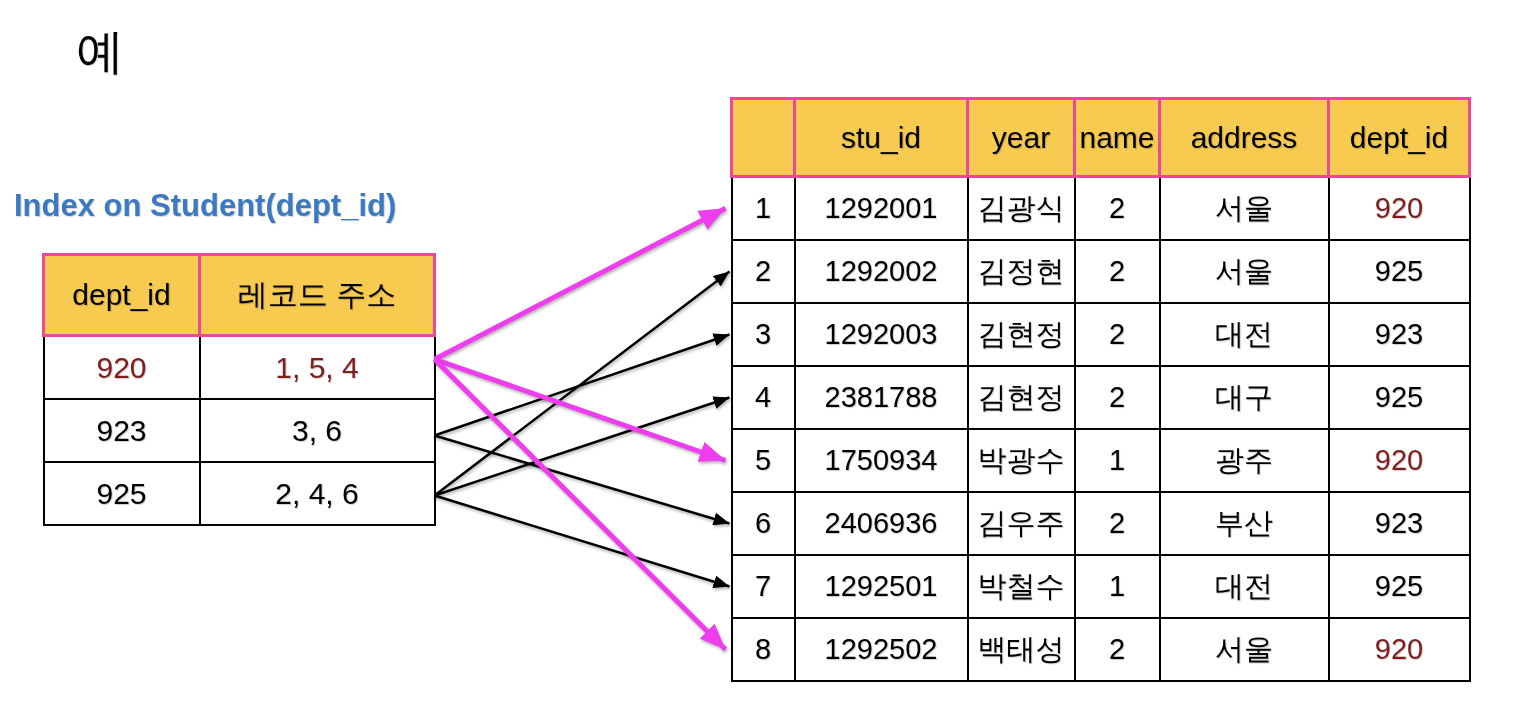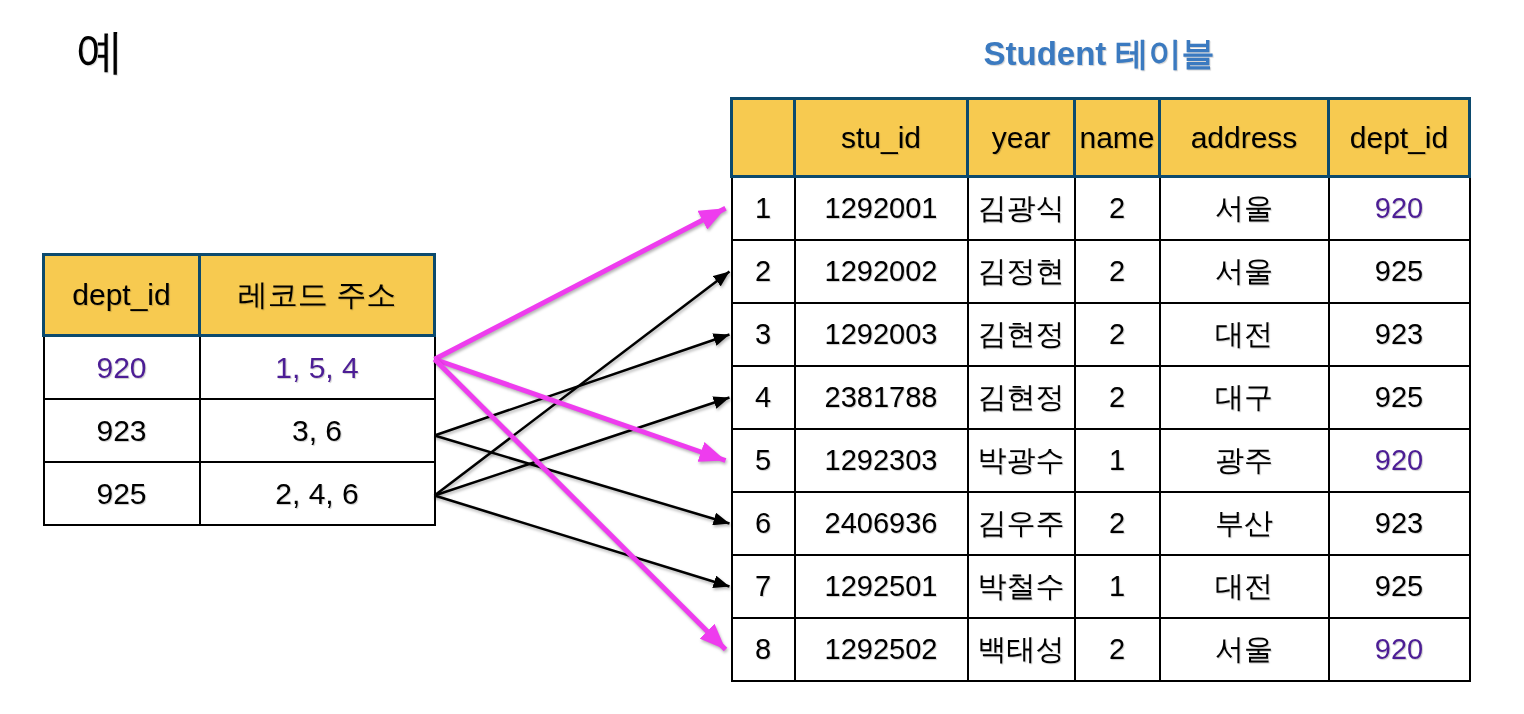--- a/index.html
+++ b/index.html
@@ -12,47 +12,47 @@
     text-shadow:1px 1px 1px rgba(0,0,0,.15);
   }
   .caption{
     position:absolute;font-weight:700;color:#3B7AC0;
     text-shadow:1px 1px 1px rgba(0,0,0,.18);white-space:nowrap;
   }
   .caption-index{left:14px;top:188px;font-size:31px;}
   .caption-student{left:730px;top:32px;width:738px;text-align:center;font-size:33px;}
   table{border-collapse:collapse;table-layout:fixed;position:absolute;background:#fff;}
   th{
-    background:#F7CA50;border:3px solid #0c4a6e;font-weight:400;font-size:30px;
+    background:#F7CA50;border:3px solid #ec4899;font-weight:400;font-size:30px;
     text-align:center;vertical-align:middle;padding:0;
     text-shadow:1px 1px 1px rgba(0,0,0,.2);
   }
   td{
     border:2px solid #000;font-size:29px;text-align:center;vertical-align:middle;
     padding:0;text-shadow:1px 1px 1px rgba(0,0,0,.2);background:#fff;
   }
   #index-table{left:42px;top:253px;width:391px;}
   #index-table th{height:78px;}
   #index-table td{height:61px;font-size:30px;}
   #student-table{left:730px;top:97px;width:738px;}
   #student-table th{height:75px;}
   #student-table td{height:61px;}
-  .hl{color:#4c1d95;}
+  .hl{color:#7f1d1d;}
   #arrows{position:absolute;left:0;top:0;pointer-events:none;overflow:visible;}
   .arrow{filter:drop-shadow(1px 2px 1.5px rgba(0,0,0,.30));}
 </style>
 </head>
 <body>
 
 <div class="stage">
 
   <div class="slide-title">예</div>
 
+  <div class="caption caption-index">Index on Student(dept_id)</div>
 
-  <div class="caption caption-student">Student 테이블</div>
 
   <table id="index-table">
       <colgroup>
         <col style="width: 156px;">
         <col style="width: 235px;">
       </colgroup>
       <thead>
         <tr>
           <th>dept_id</th>
           <th>레코드 주소</th>
@@ -121,21 +121,21 @@
         <tr>
           <td>4</td>
           <td>2381788</td>
           <td>김현정</td>
           <td>2</td>
           <td>대구</td>
           <td>925</td>
         </tr>
         <tr>
           <td>5</td>
-          <td>1292303</td>
+          <td>1750934</td>
           <td>박광수</td>
           <td>1</td>
           <td>광주</td>
           <td class="hl">920</td>
         </tr>
         <tr>
           <td>6</td>
           <td>2406936</td>
           <td>김우주</td>
           <td>2</td>

